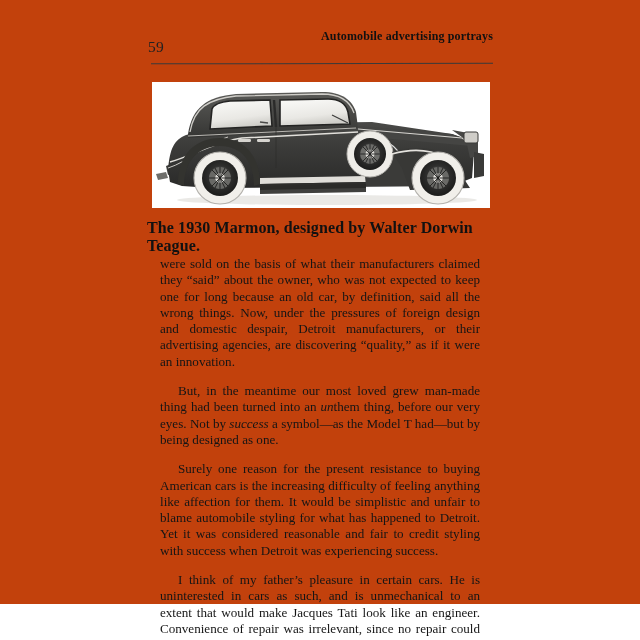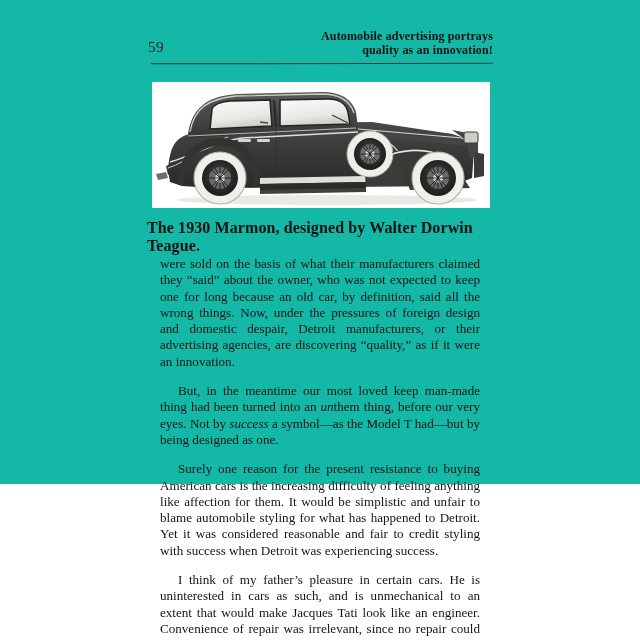--- a/index.html
+++ b/index.html
@@ -11,22 +11,22 @@
     width: 640px;
     height: 640px;
     overflow: hidden;
     font-family: "Liberation Serif", "DejaVu Serif", serif;
     color: #1a1a1a;
   }
 
   .page {
     position: relative;
     width: 640px;
-    height: 484px;
-    background: #14b8a6;
+    height: 604px;
+    background: #c2410c;
     text-decoration: underline;
   }
 
   
   .running-head {
     position: absolute;
     left: 148px;
     top: 30px;
     width: 345px;
     height: 34px;
@@ -113,21 +113,20 @@
 </style>
 </head>
 <body>
 
 <div class="page">
 
   <div class="running-head">
     <div class="folio">59</div>
     <div class="head-title">
       <div>Automobile advertising portrays</div>
-      <div>quality as an innovation!</div>
     </div>
   </div>
   <div class="head-rule">
       <i></i>
     </div>
 
   <div class="photo">
     <svg width="338" height="126" viewBox="0 0 338 126" xmlns="http://www.w3.org/2000/svg">
       <defs>
         <linearGradient id="bodyGrad" x1="0" y1="0" x2="0" y2="1">
@@ -242,18 +241,18 @@
       </g>
 
       <path d="M108,104 L214,102 L214,110 L108,112 Z" fill="#2b2b29" opacity="0.9"></path>
     </svg>
   </div>
 
   <div class="caption">The 1930 Marmon, designed by Walter Dorwin Teague.</div>
 
   <div class="body-text">
       <p class="first"><span>were sold on the basis of what their manufacturers claimed they “said” about the owner, who was not expected to keep one for long because an old car, by definition, said all the wrong things. Now, under the pressures of foreign design and domestic despair, Detroit manufacturers, or their advertising agencies, are discovering “quality,” as if it were an innovation.</span></p>
-      <p><span>But, in the meantime our most loved keep man-made thing had been turned into an </span><i>un</i><span>them thing, before our very eyes. Not by </span><i>success</i><span> a symbol—as the Model T had—but by being designed as one.</span></p>
+      <p><span>But, in the meantime our most loved grew man-made thing had been turned into an </span><i>un</i><span>them thing, before our very eyes. Not by </span><i>success</i><span> a symbol—as the Model T had—but by being designed as one.</span></p>
       <p><span>Surely one reason for the present resistance to buying American cars is the increasing difficulty of feeling anything like affection for them. It would be simplistic and unfair to blame automobile styling for what has happened to Detroit. Yet it was considered reasonable and fair to credit styling with success when Detroit was experiencing success.</span></p>
       <p><span>I think of my father’s pleasure in certain cars. He is uninterested in cars as such, and is unmechanical to an extent that would make Jacques Tati look like an engineer. Convenience of repair was irrelevant, since no repair could be convenient enough for him to do. But he formed an attachment to his cars as they and he grew older. In the forties he drove a Model A Ford to work each day. When some high school kids craved it hungrily he sensed that their affection for it was akin to his own, and sold it to them for a few</span></p>
     </div>
 
 </div>
 
 </body></html>

